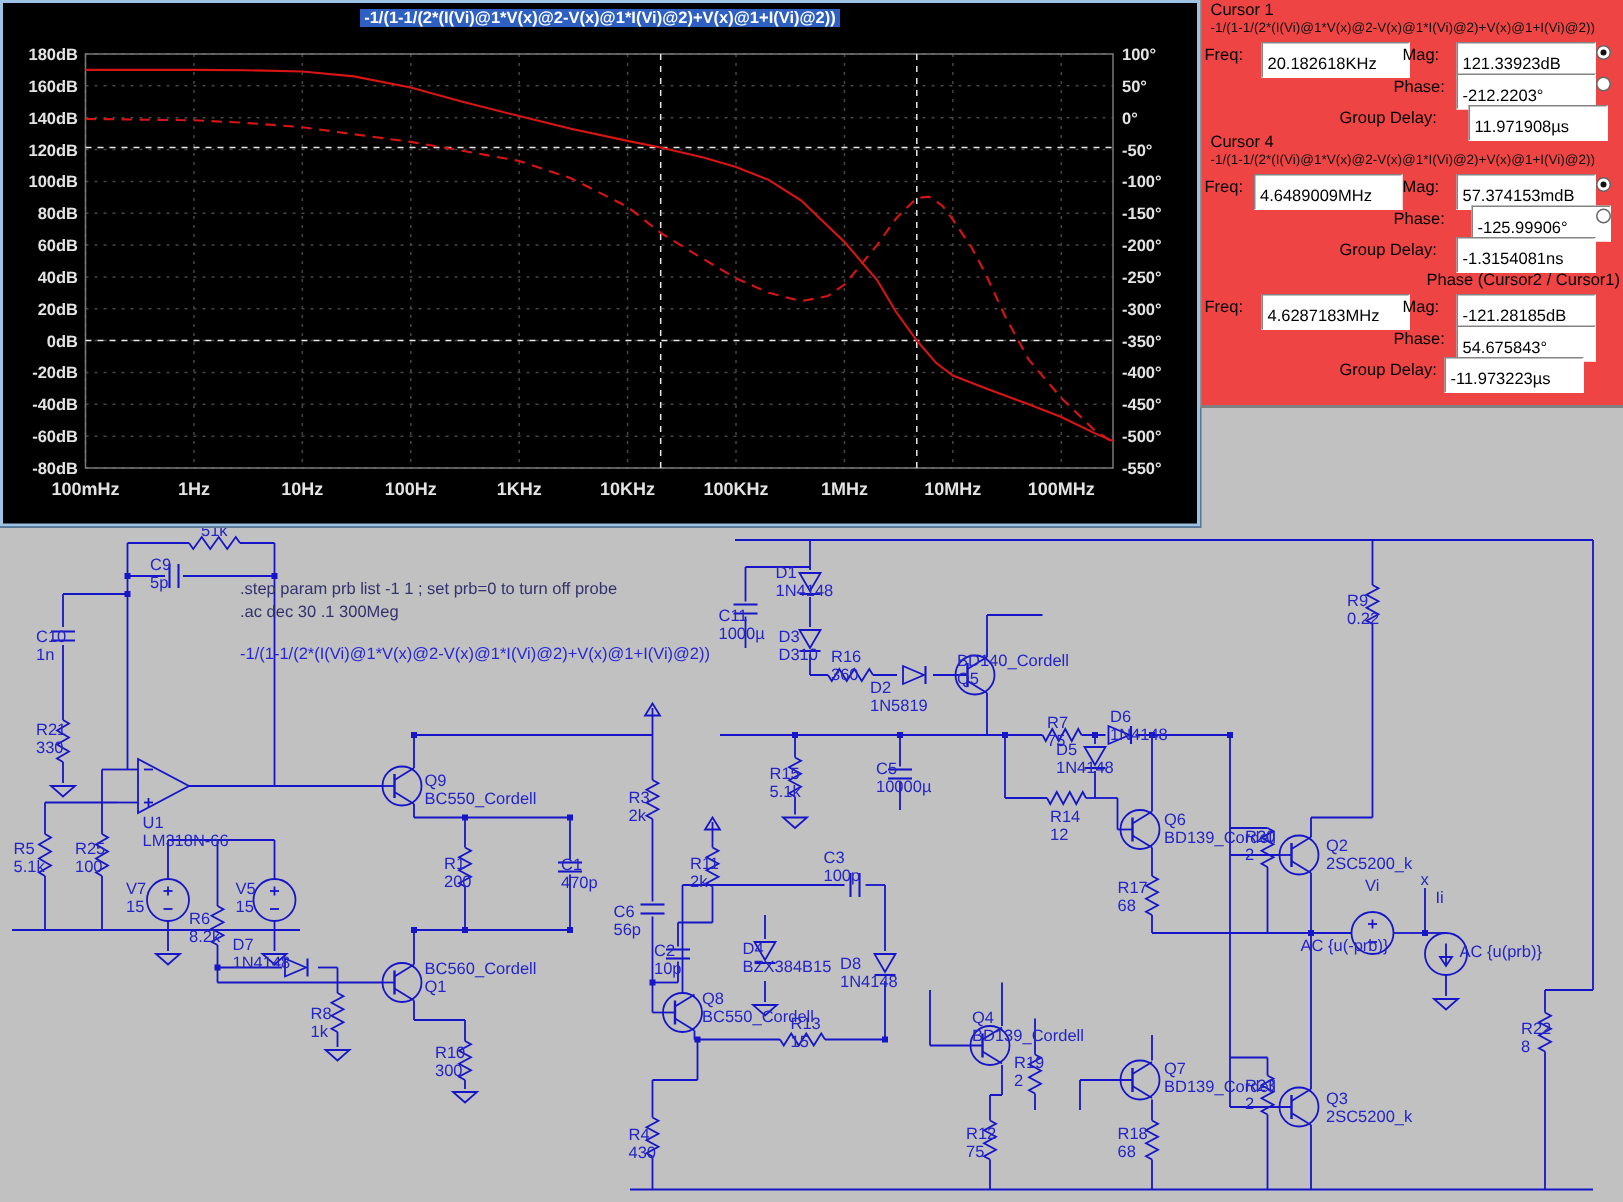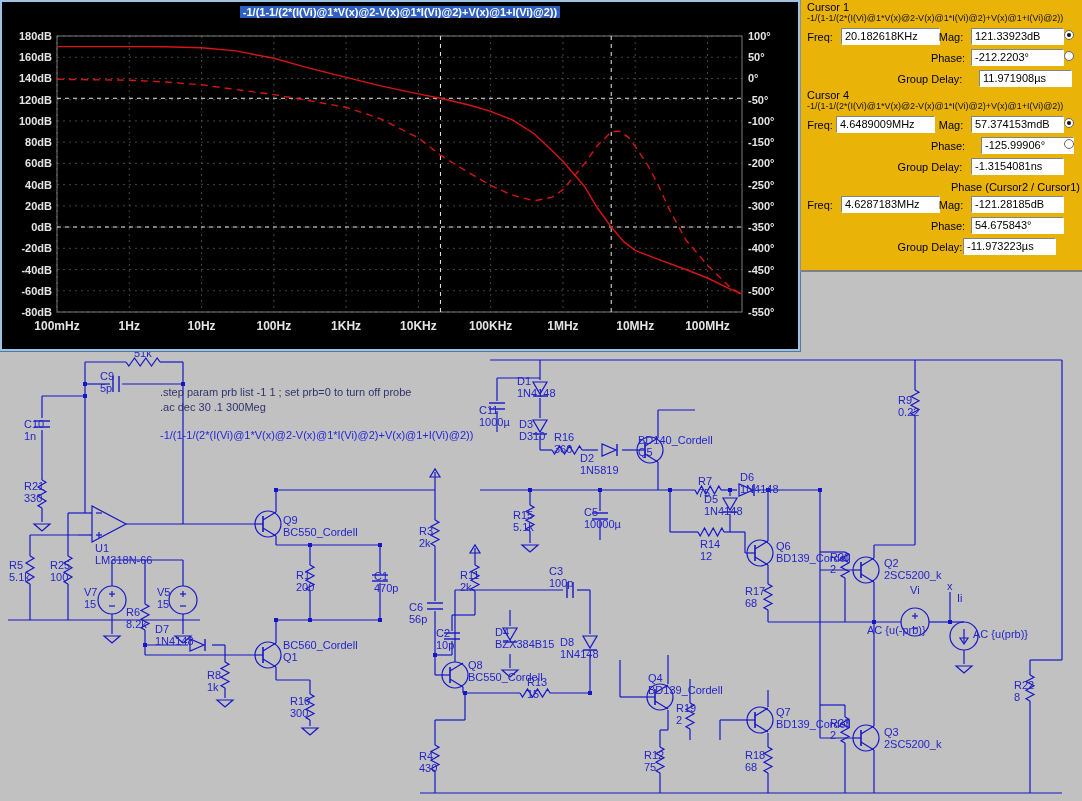--- a/index.html
+++ b/index.html
@@ -6,27 +6,27 @@
   body{width:1082px;height:801px;background:#c1c1c1;font-family:"Liberation Sans",sans-serif;overflow:hidden;position:relative}
 
   
   #waveform-window{position:absolute;left:0;top:0;width:800px;height:351px;background:#000;
     border:2px solid #9cc2e4;box-shadow:0 0 0 1px #55779a;box-sizing:border-box}
   .plot-titlebar{height:20px;display:flex;justify-content:center;align-items:center;background:#000}
   .plot-titlebar span{background:#2e5fc3;color:#fff;font-size:11px;font-weight:bold;padding:0 3px;white-space:nowrap;max-width:780px;overflow:hidden}
   #plot-svg{display:block}
 
   
-  #cursor-panel{position:absolute;left:800px;top:0;width:282px;height:272px;background:#eab308;
+  #cursor-panel{position:absolute;left:800px;top:0;width:282px;height:272px;background:#ef4444;
     border-left:1px solid #8f8f8f;border-bottom:2px solid #808080;box-sizing:border-box;font-size:11px;color:#000}
   .cp-title{position:absolute;font-size:11px;white-space:nowrap}
   .cp-expr{position:absolute;font-size:9px;white-space:nowrap;overflow:hidden;width:272px;color:#111}
-  .cp-label{position:absolute;text-align:center;white-space:nowrap}
+  .cp-label{position:absolute;text-align:left;white-space:nowrap}
   .cp-field{position:absolute;height:15px;background:#fff;border:1px solid;border-color:#848484 #ffffff #ffffff #848484;
-    font-size:11px;line-height:15px;padding:0 0 0 3px;overflow:hidden;white-space:nowrap;box-sizing:content-box}
+    font-size:11px;line-height:15px;padding:7px 0 0 3px;overflow:hidden;white-space:nowrap;box-sizing:content-box}
   .radio{position:absolute;width:10px;height:10px;border-radius:50%;background:#fff;border:1px solid #666;box-sizing:border-box}
   .radio.sel::after{content:"";position:absolute;left:2px;top:2px;width:4px;height:4px;border-radius:50%;background:#111}
 
   
   #schem-svg{position:absolute;left:0;top:352px}
 </style>
 </head>
 <body>
 
 <div id="waveform-window">

